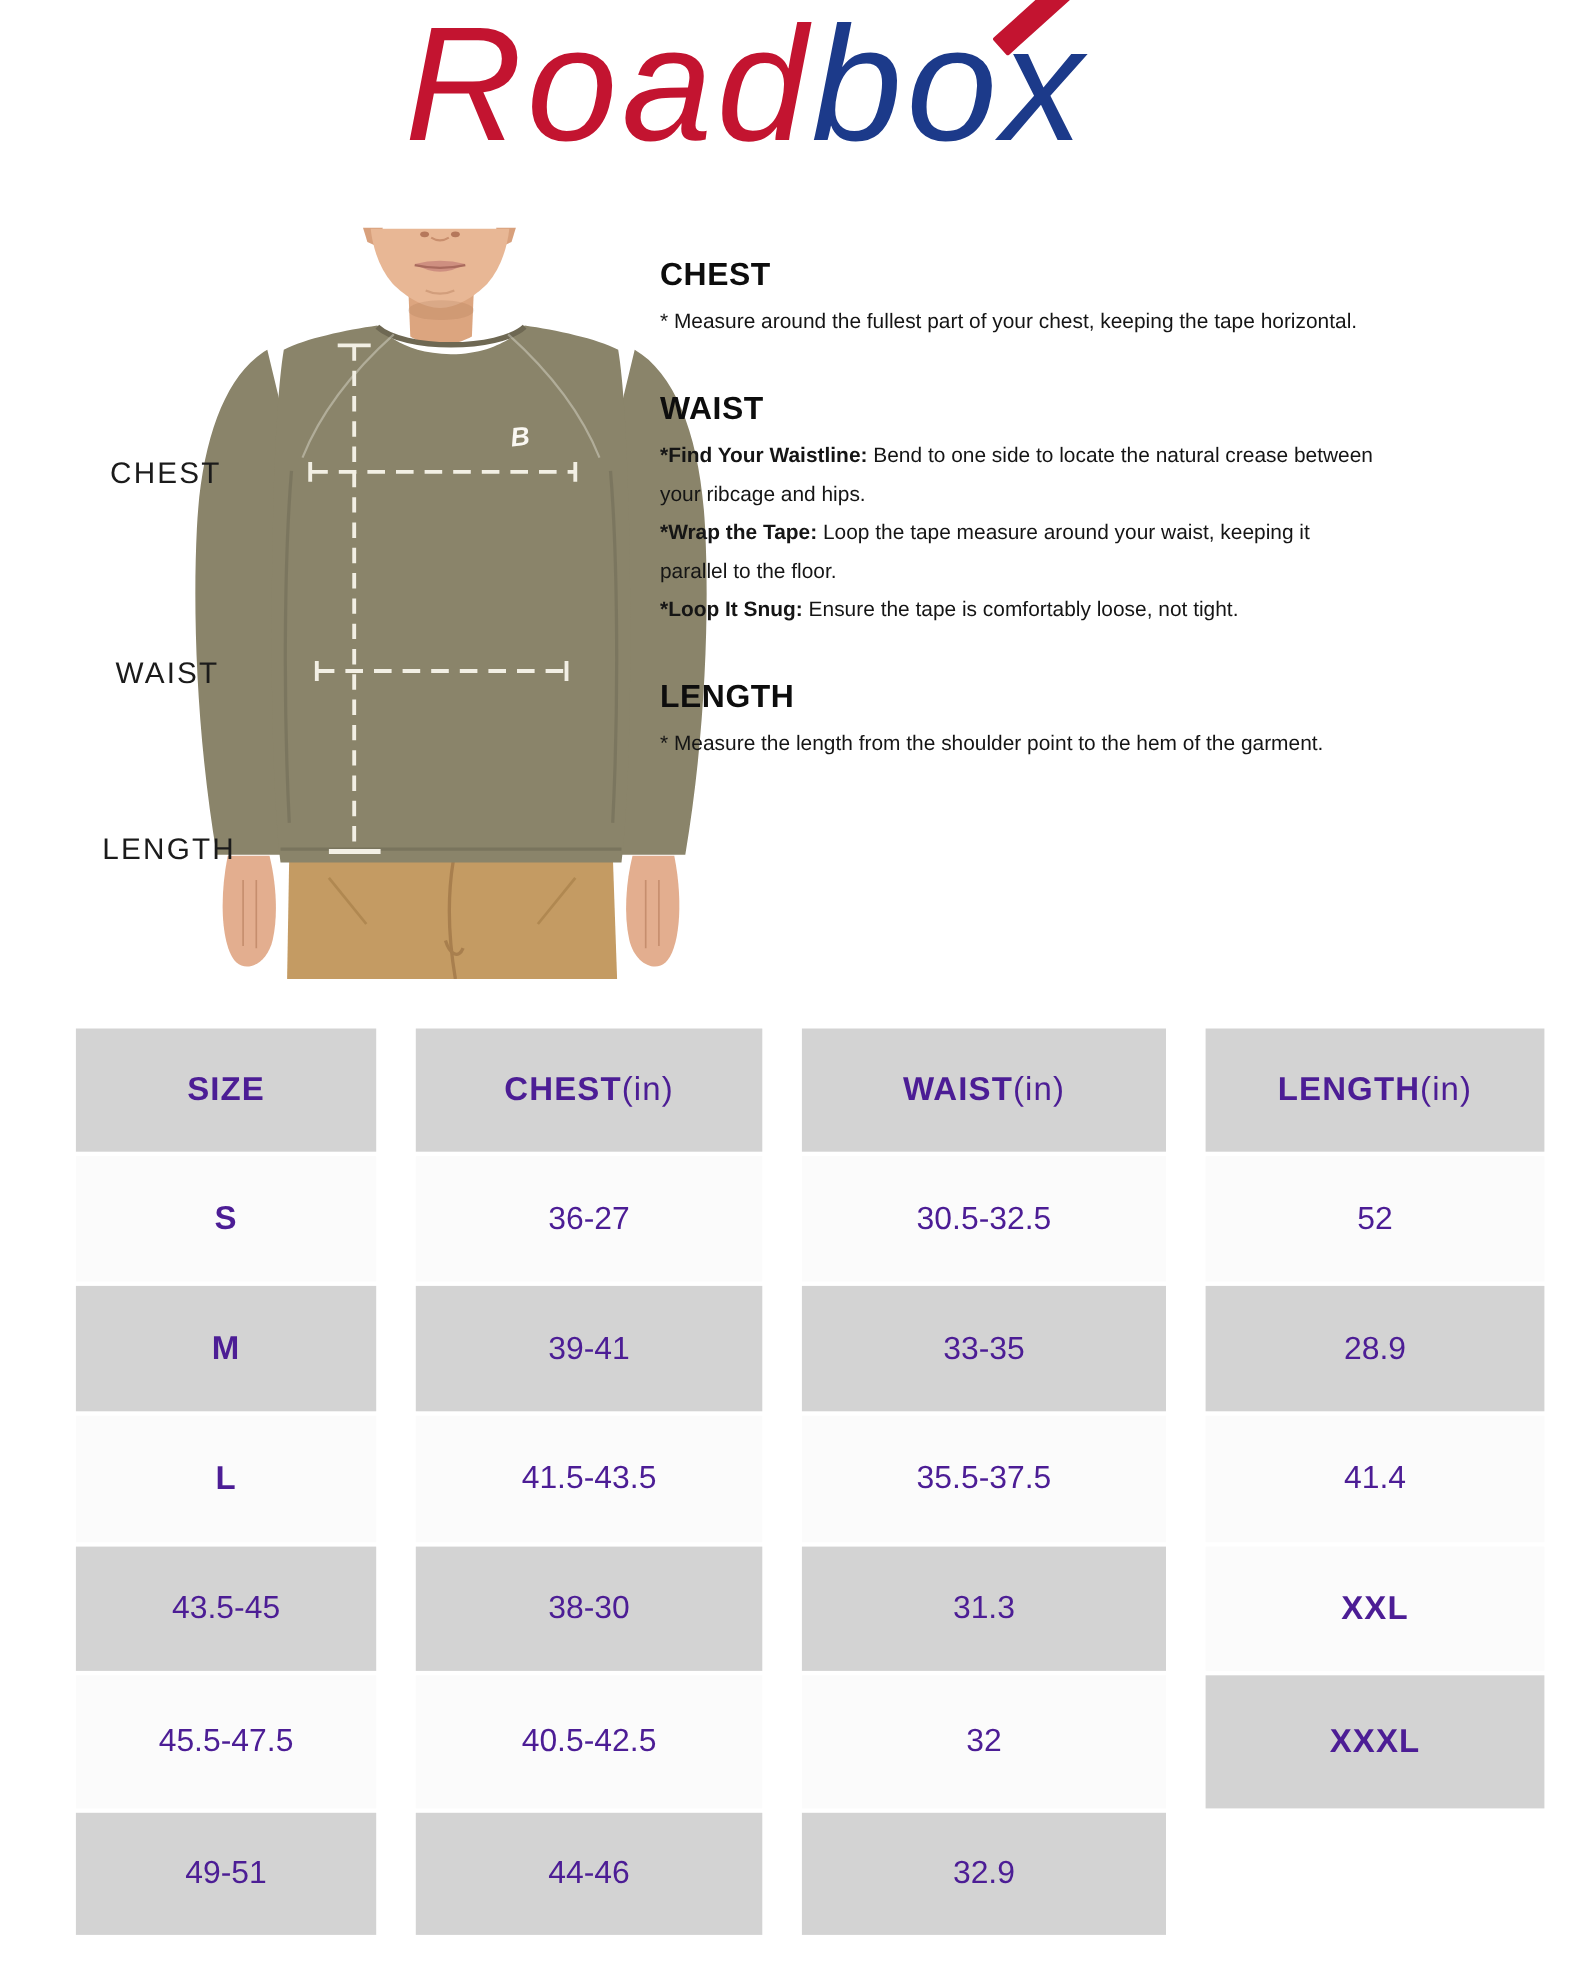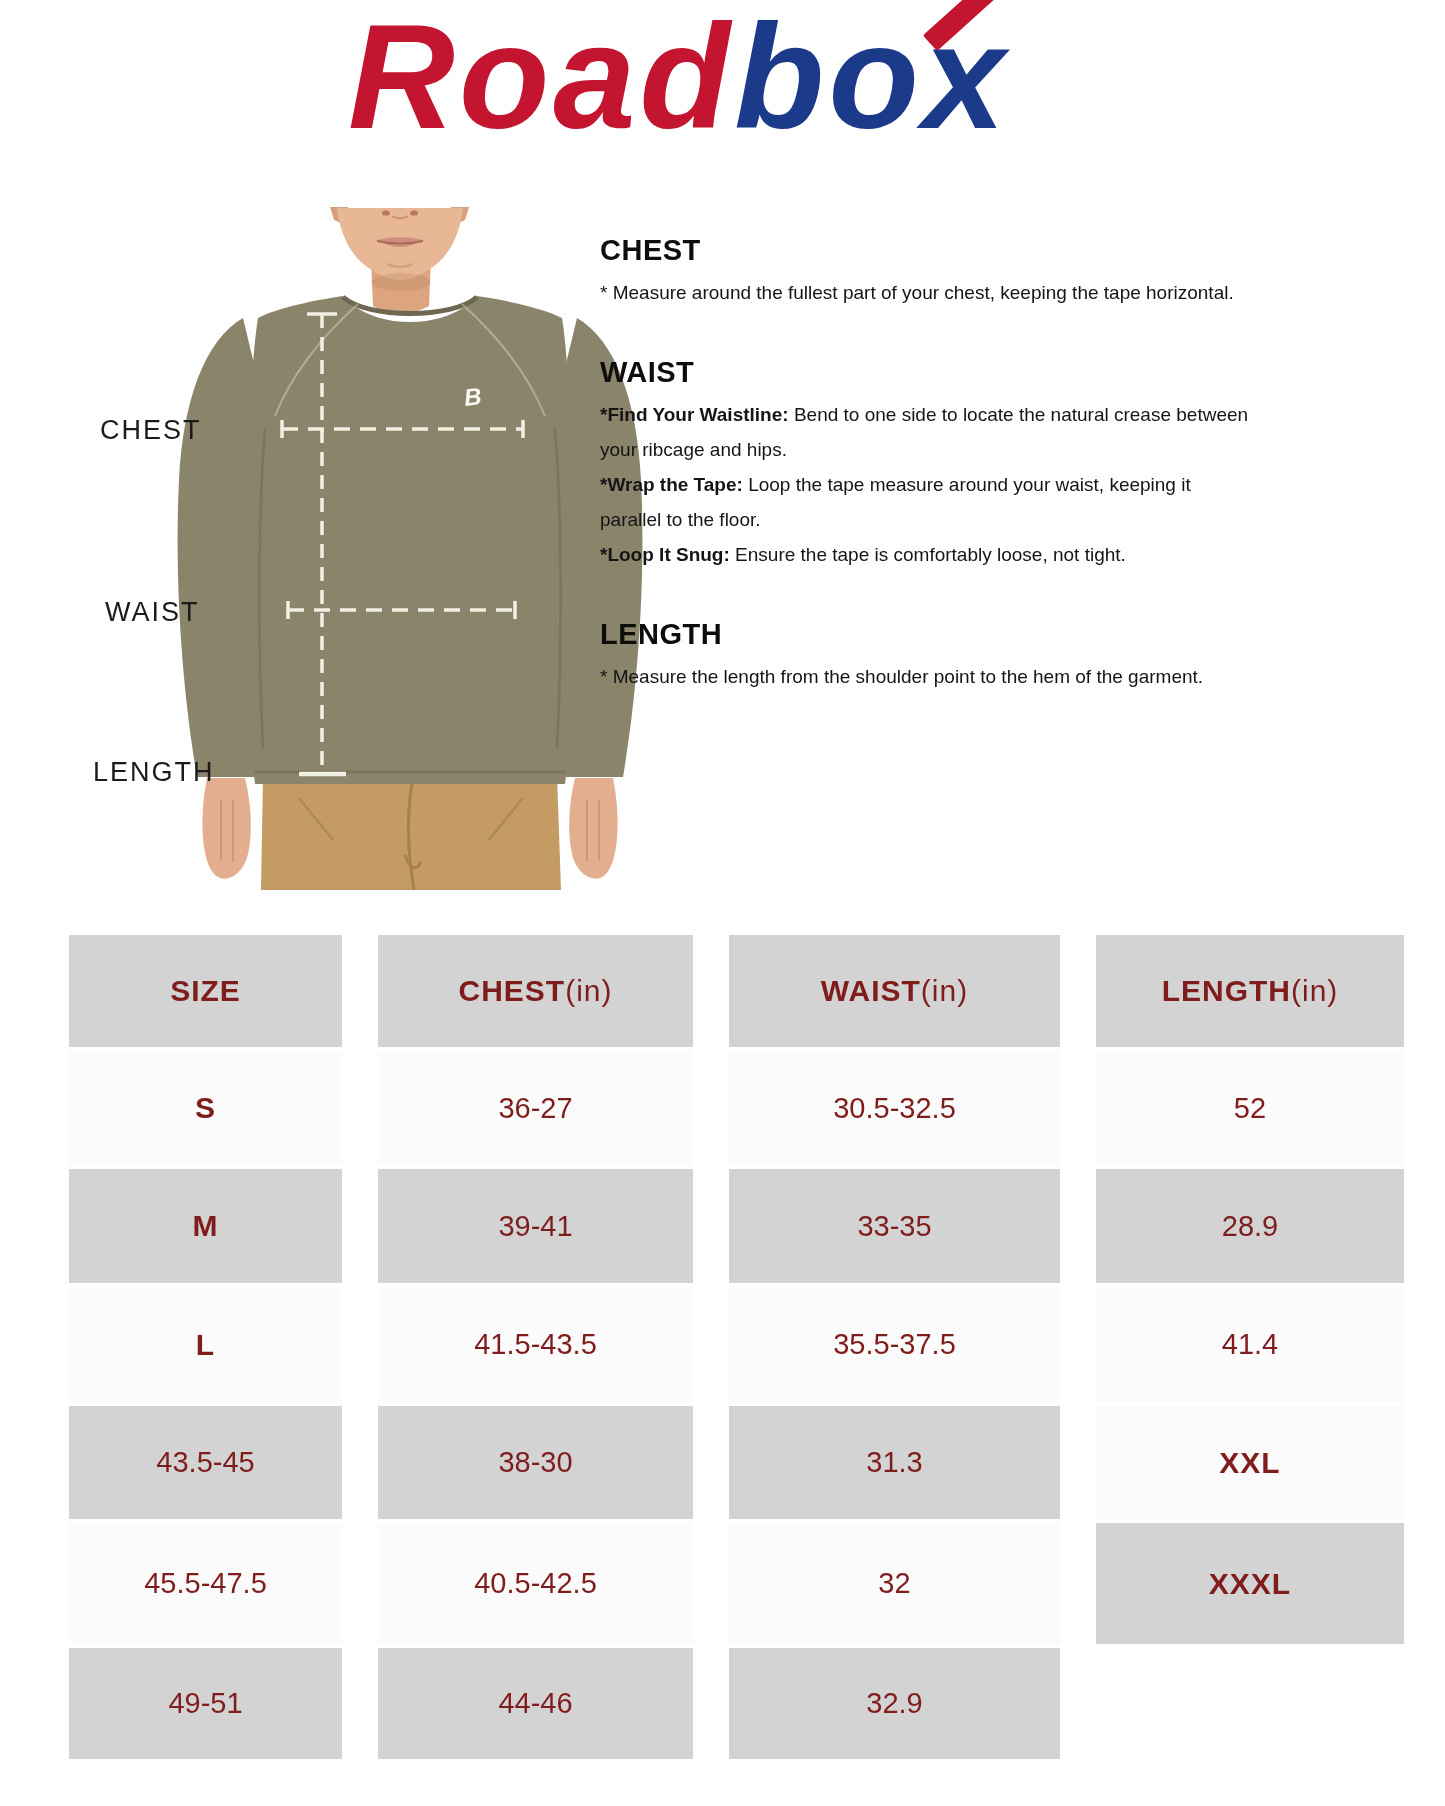--- a/index.html
+++ b/index.html
@@ -1,21 +1,21 @@
 <!DOCTYPE html>
 <html><head>
 <meta charset="utf-8">
 <style>
   html,body{margin:0;padding:0;background:#ffffff;}
   .page{position:relative;width:1445px;height:1806px;background:#ffffff;overflow:hidden;
         font-family:"Liberation Sans","DejaVu Sans",sans-serif;color:#121212;}
 
   
-  .logo{position:absolute;left:348px;top:14px;height:132px;white-space:nowrap;
-        font-style:italic;font-weight:bold;font-size:148px;line-height:126px;letter-spacing:4px;}
+  .logo{position:absolute;left:368px;top:14px;height:132px;white-space:nowrap;
+        font-style:italic;font-weight:normal;font-size:148px;line-height:126px;letter-spacing:4px;}
   .logo .lr{color:#C31430;}
   .logo .lb{color:#1C3A8A;}
   .x-accent{position:absolute;right:-46px;top:16px;width:118px;height:21px;background:#C31430;
             transform:rotate(-42deg);transform-origin:left bottom;border-radius:2px;}
 
   
   .figure{position:absolute;left:75px;top:200px;width:570px;height:690px;}
   .mlabel{position:absolute;font-size:27px;letter-spacing:2px;color:#1b1b1b;}
   .mlabel.chest{left:100px;top:415px;}
   .mlabel.waist{left:105px;top:597px;}
@@ -26,21 +26,21 @@
   .howto .sec{margin:0 0 46px 0;}
   .howto h3{margin:0 0 8px 0;font-size:29px;letter-spacing:0.5px;color:#0d0d0d;}
   .howto p{margin:0;font-size:19px;line-height:35px;color:#151515;}
   .howto p b{font-weight:bold;}
 
   
   .sizetable{position:absolute;left:41px;top:935px;width:1363px;
              display:grid;grid-template-columns:301px 343px 359px 336px;
              grid-template-rows:112px 114px 114px 115px 113px 121px 111px;
              column-gap:8px;row-gap:4px;}
-  .cell{display:flex;align-items:center;justify-content:center;font-size:29px;color:#7f1d1d;margin-left:28px;}
+  .cell{display:flex;align-items:center;justify-content:center;font-size:29px;color:#4c1d95;margin-left:28px;}
   .cell.gray{background:#D3D3D3;}
   .cell.lite{background:#FBFBFB;}
   .cell.head{font-weight:bold;font-size:30px;letter-spacing:1px;}
   .cell.head .sfx{font-weight:normal;}
   .cell.sz{font-weight:bold;font-size:30px;letter-spacing:1px;}
 </style>
 </head>
 <body>
 
 <div class="page">

